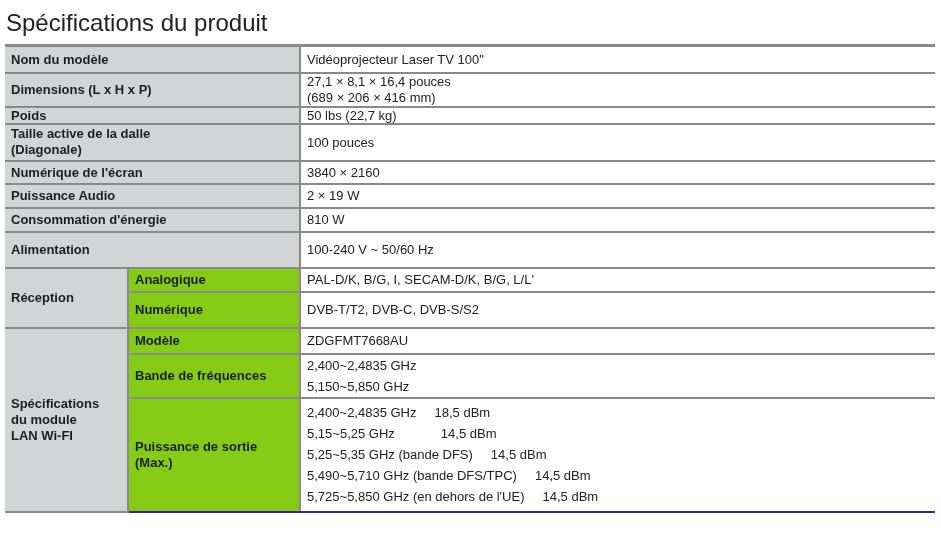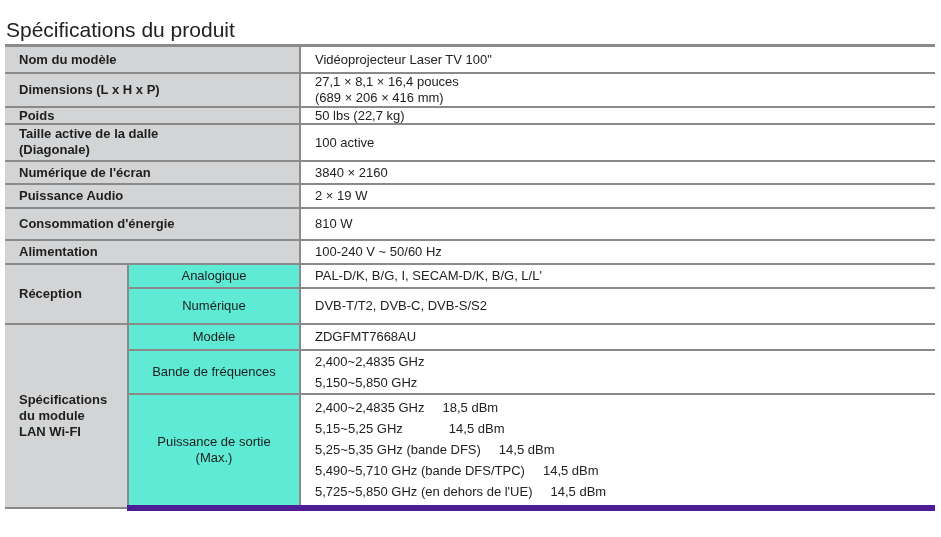--- a/index.html
+++ b/index.html
@@ -1,26 +1,26 @@
 <!DOCTYPE html>
 <html><head>
 <meta charset="utf-8">
 <style>
   html, body { margin: 0; padding: 0; background: #ffffff; }
   body { width: 941px; height: 537px; position: relative; overflow: hidden;
          font-family: "Liberation Sans", sans-serif; color: #1a1a1a; }
-  .page-title { position: absolute; left: 6px; top: 18px; font-size: 21px; font-weight: normal; color: #222; margin: 0; }
+  .page-title { position: absolute; left: 6px; top: 9px; font-size: 24px; font-weight: normal; color: #222; margin: 0; }
   table.spec { position: absolute; left: 5px; top: 44px; width: 930px; border-collapse: collapse;
                font-size: 13px; table-layout: fixed; }
-  table.spec td { border-top: 2px solid #8a8a8a; border-bottom: 2px solid #8a8a8a; padding: 0 14px; vertical-align: middle; line-height: 15px; }
+  table.spec td { border-top: 2px solid #8a8a8a; border-bottom: 2px solid #8a8a8a; padding: 0 6px; vertical-align: middle; line-height: 15px; }
   table.spec td.lbl { background: #d3d4d6; font-weight: bold; color: #1e1e1e; border-right: 2px solid #8a8a8a; }
-  table.spec td.sub { background: #5eead4; font-weight: normal; color: #1e1e1e; border-right: 2px solid #8a8a8a; border-left: 2px solid #8a8a8a; text-align: center; }
+  table.spec td.sub { background: #84cc16; font-weight: bold; color: #1e1e1e; border-right: 2px solid #8a8a8a; border-left: 2px solid #8a8a8a; }
   table.spec td.val { background: #ffffff; color: #222; }
   table.spec tr.top td { border-top: 3px solid #8a8a8a; }
-  table.spec tr.last td { border-bottom: 6px solid #4c1d95; }
+  table.spec tr.last td { border-bottom: 2px solid #4c1d95; }
   .line { display: block; height: 21px; line-height: 21px; }
   .line2 { display: block; height: 16px; line-height: 16px; }
   .gap { display: inline-block; }
 </style>
 </head>
 <body>
 
 <h1 class="page-title">Spécifications du produit</h1>
 
 <table class="spec">
@@ -47,39 +47,39 @@
   <tr style="height:16px">
     <td class="lbl" colspan="2">Poids</td>
     <td class="val">50 lbs (22,7 kg)</td>
   </tr>
 
   <tr style="height:37px">
     <td class="lbl" colspan="2">
       <span class="line2">Taille active de la dalle</span>
       <span class="line2">(Diagonale)</span>
     </td>
-    <td class="val">100 active</td>
+    <td class="val">100 pouces</td>
   </tr>
 
   <tr style="height:23px">
     <td class="lbl" colspan="2">Numérique de l'écran</td>
     <td class="val">3840 × 2160</td>
   </tr>
 
   <tr style="height:24px">
     <td class="lbl" colspan="2">Puissance Audio</td>
     <td class="val">2 × 19 W</td>
   </tr>
 
-  <tr style="height:32px">
+  <tr style="height:24px">
     <td class="lbl" colspan="2">Consommation d'énergie</td>
     <td class="val">810 W</td>
   </tr>
 
-  <tr style="height:24px">
+  <tr style="height:36px">
     <td class="lbl" colspan="2">Alimentation</td>
     <td class="val">100-240 V ~ 50/60 Hz</td>
   </tr>
 
   <tr style="height:24px">
     <td class="lbl" rowspan="2">Réception</td>
     <td class="sub">Analogique</td>
     <td class="val">PAL-D/K, B/G, I, SECAM-D/K, B/G, L/L'</td>
   </tr>
   <tr style="height:36px">

